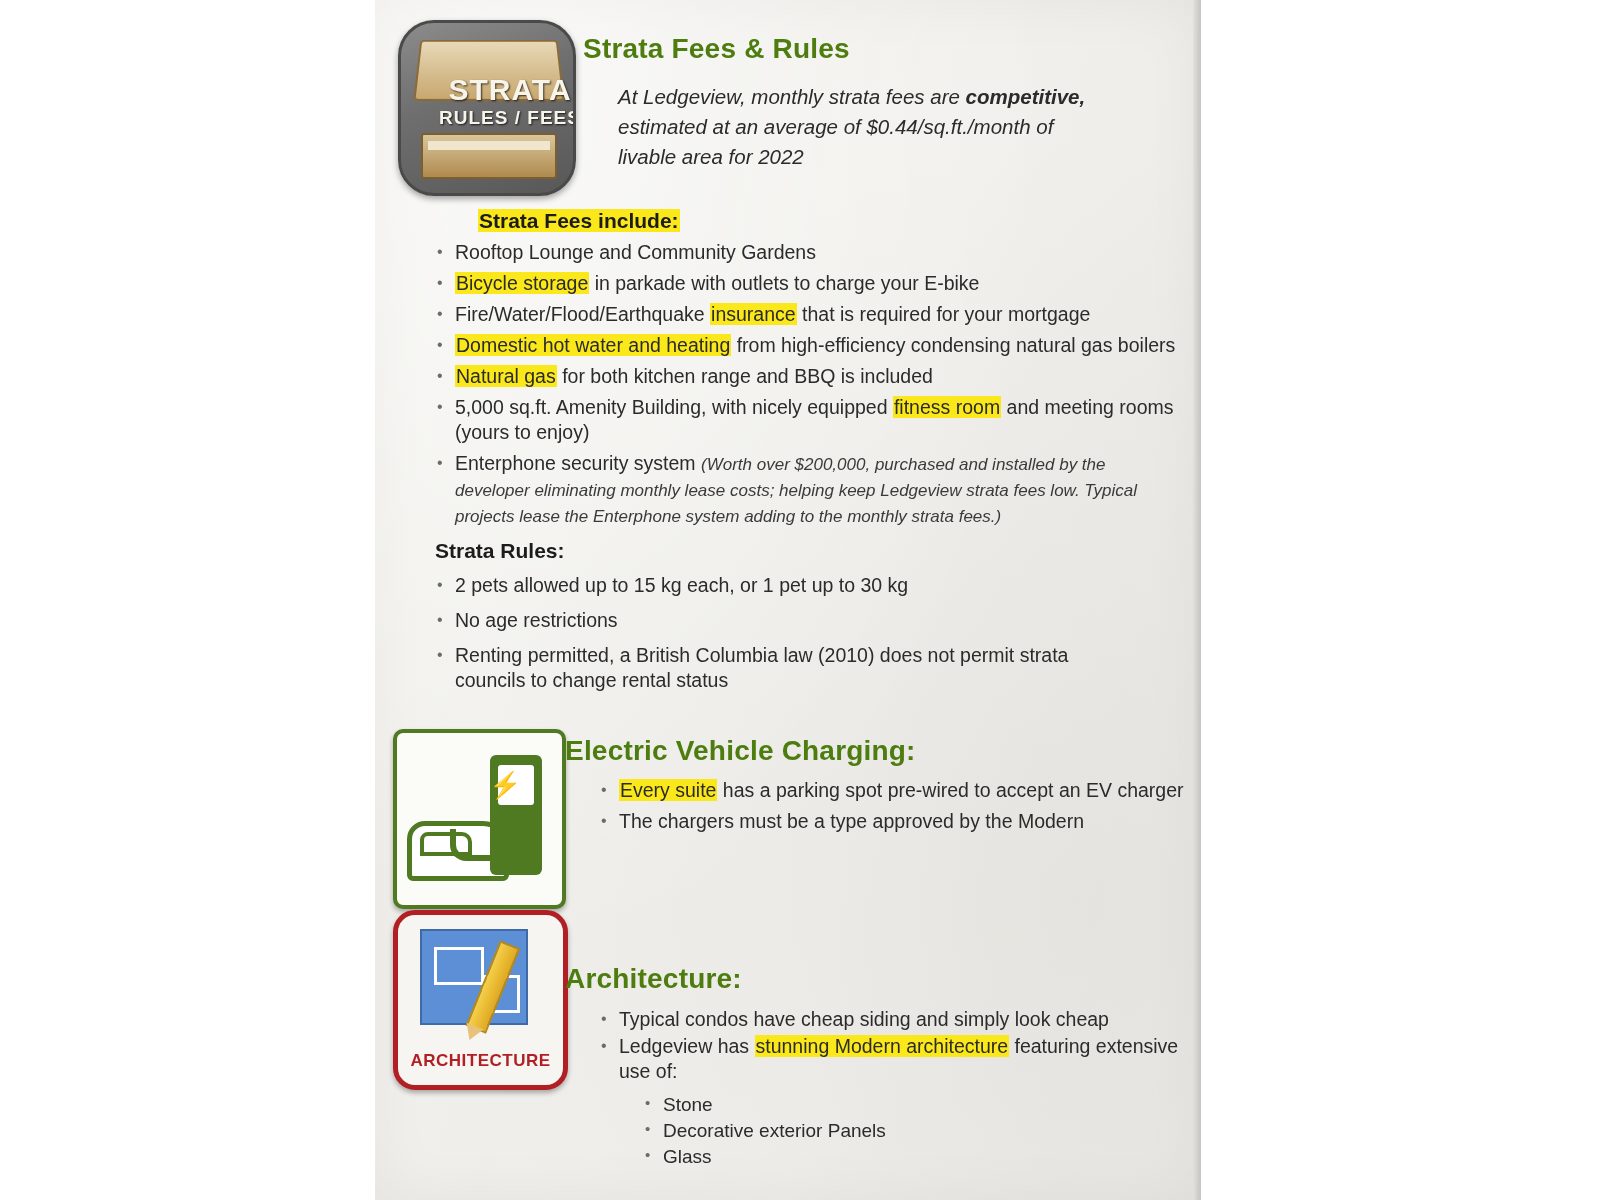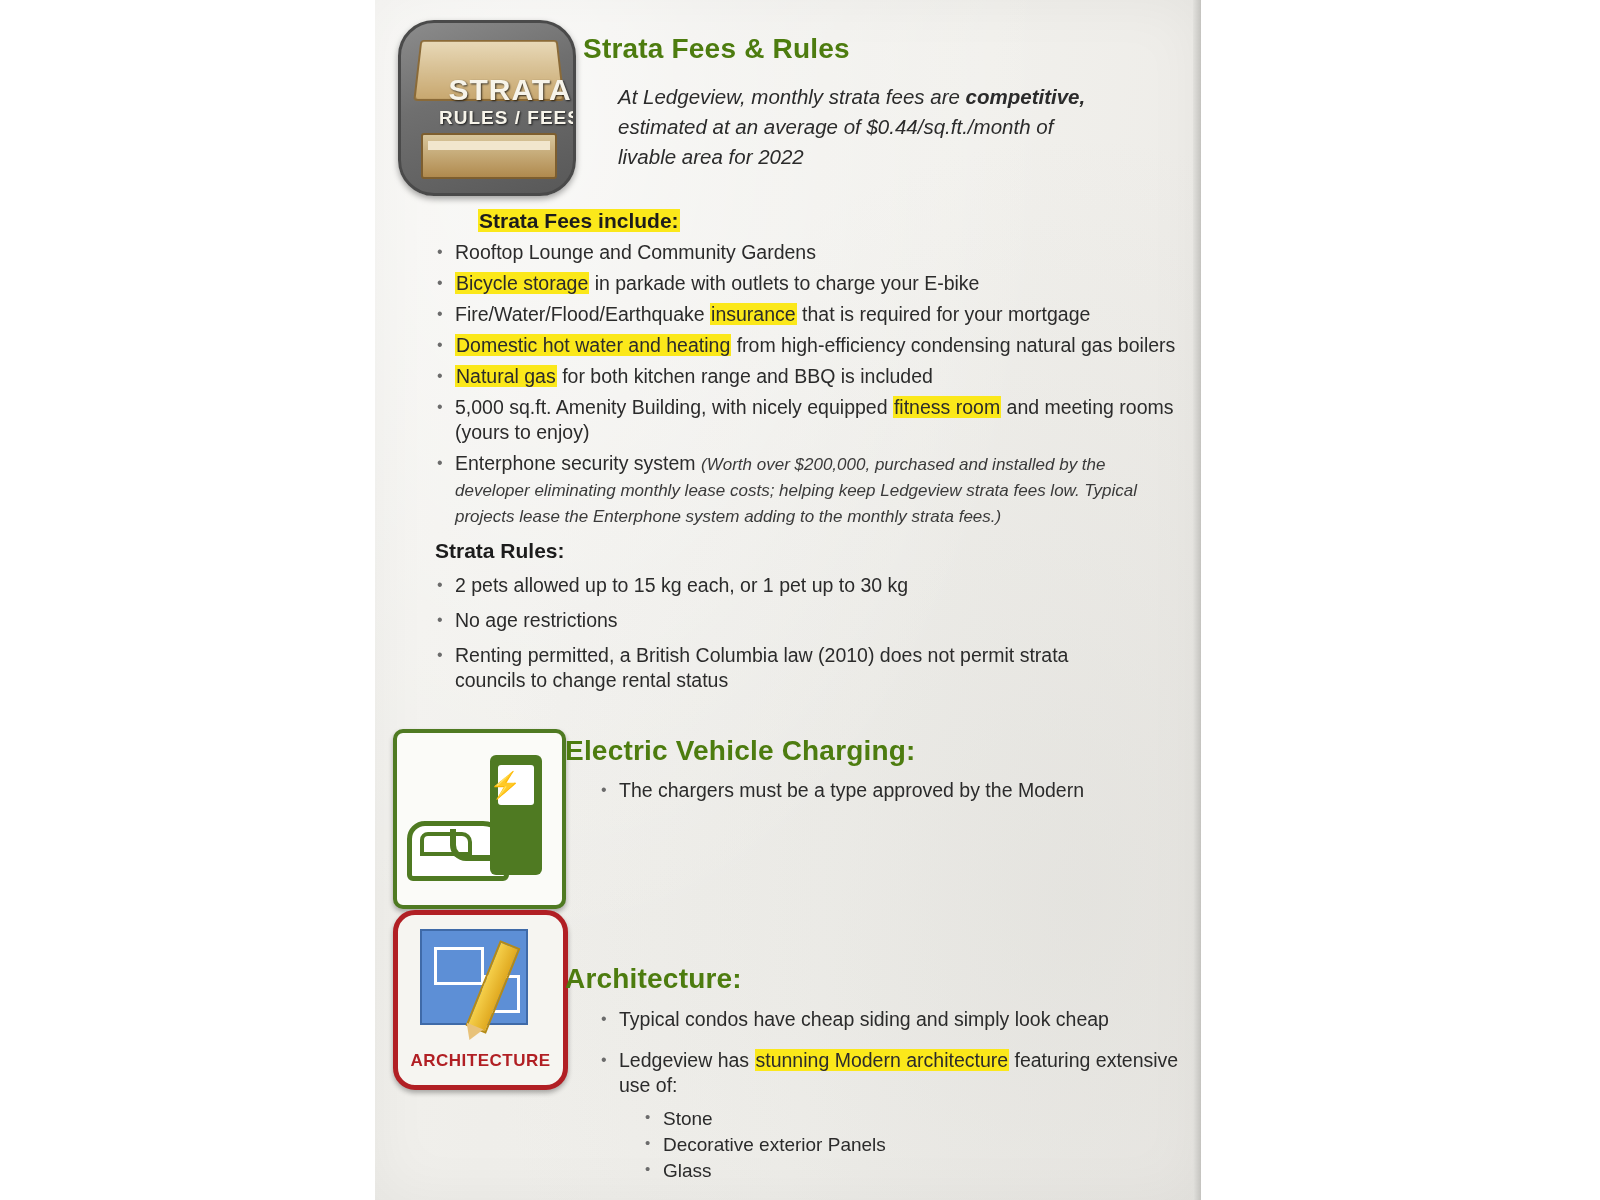--- a/index.html
+++ b/index.html
@@ -349,36 +349,37 @@
       <div class="car"></div>
       <div class="post"></div>
       <div class="screen"></div>
       <div class="bolt">⚡</div>
       <div class="cable"></div>
     </div>
 
     <div class="h1" style="left:190px; top:735px;">Electric Vehicle Charging:</div>
 
     <ul class="bul" style="left:222px; top:778px; width:620px;">
+      <li><span class="hl">Every suite</span><span> has a parking spot pre-wired to accept an EV charger</span></li>
       <li><span>The chargers must be a type approved by the Modern</span></li>
     </ul>
 
     <div class="arch-icon">
       <div class="blueprint">
         <div class="b1"></div>
         <div class="b2"></div>
       </div>
       <div class="pencil"></div>
       <div class="arch-label">ARCHITECTURE</div>
     </div>
 
     <div class="h1" style="left:190px; top:963px;">Architecture:</div>
 
     <ul class="bul" style="left:222px; top:1007px; width:600px;">
-      <li style="margin-bottom:16px;"><span>Typical condos have cheap siding and simply look cheap</span></li>
+      <li style="margin-bottom:2px;"><span>Typical condos have cheap siding and simply look cheap</span></li>
       <li style="margin-bottom:0;">
         <span>Ledgeview has </span><span class="hl">stunning Modern architecture</span><span> featuring extensive use of:</span>
         <ul class="inner">
           <li><span>Stone</span></li>
           <li><span>Decorative exterior Panels</span></li>
           <li><span>Glass</span></li>
         </ul>
       </li>
     </ul>
 

